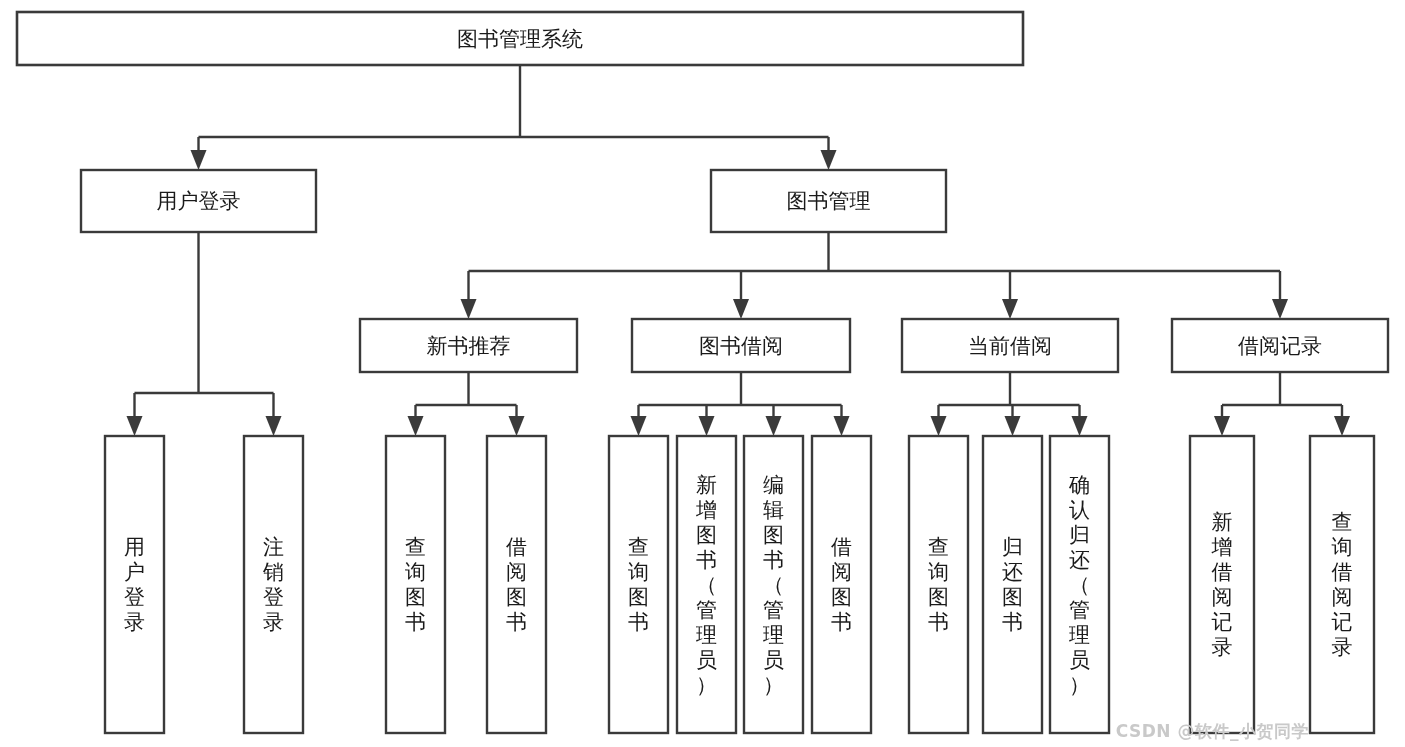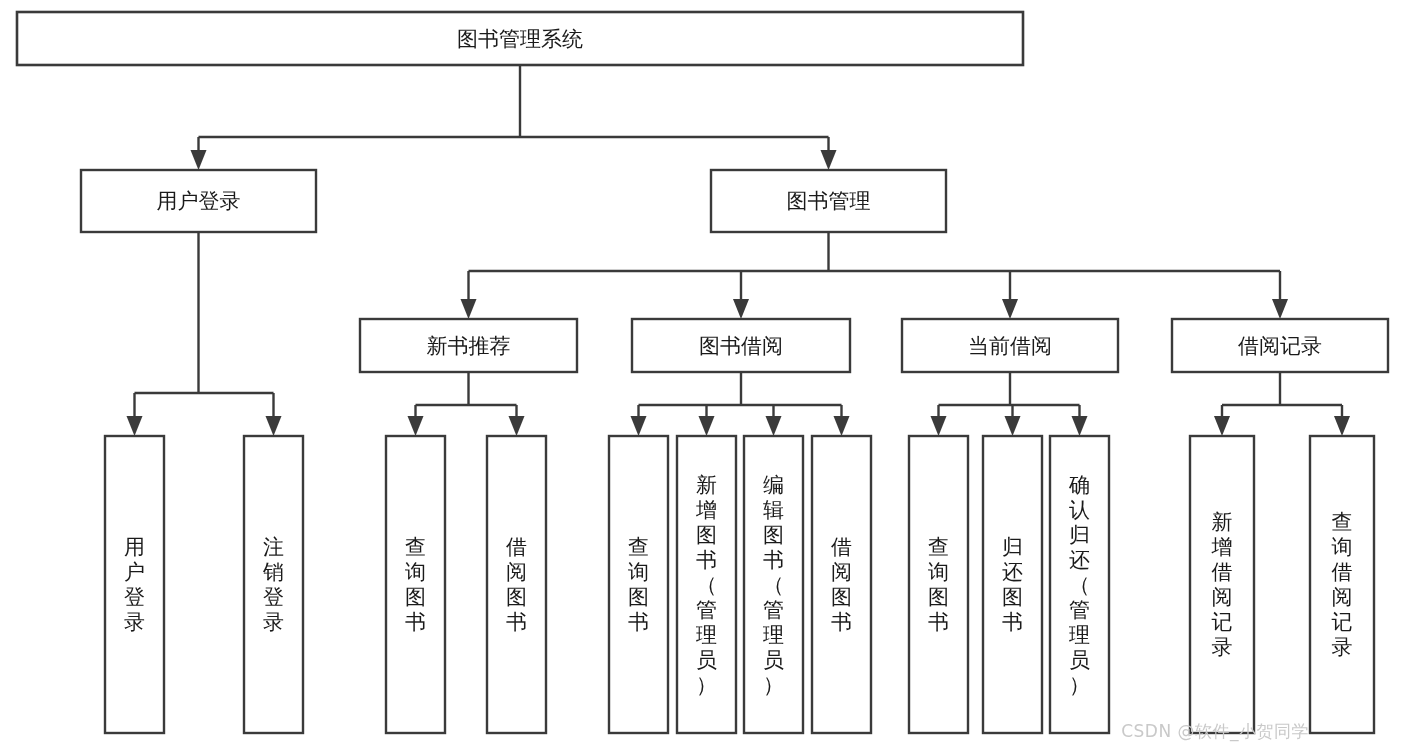--- a/index.html
+++ b/index.html
@@ -64,20 +64,21 @@
   .watermark {
     position: absolute;
     right: 10px;
     bottom: 4px;
     font-family: "DejaVu Sans", "Liberation Sans", sans-serif;
     font-size: 17px;
     color: #c9c9c9;
     white-space: nowrap;
     letter-spacing: 0.5px;
     pointer-events: none;
+    font-weight: bold;
   }
 </style>
 </head>
 <body>
 
 <div id="diagram-root">
   <svg id="diagram-svg" viewBox="0 0 1405 747" xmlns="http://www.w3.org/2000/svg">
     <g id="connectors-layer">
         <line x1="520" y1="65" x2="520" y2="137" class="connector"></line>
         <line x1="198.5" y1="137" x2="828.5" y2="137" class="connector"></line>

